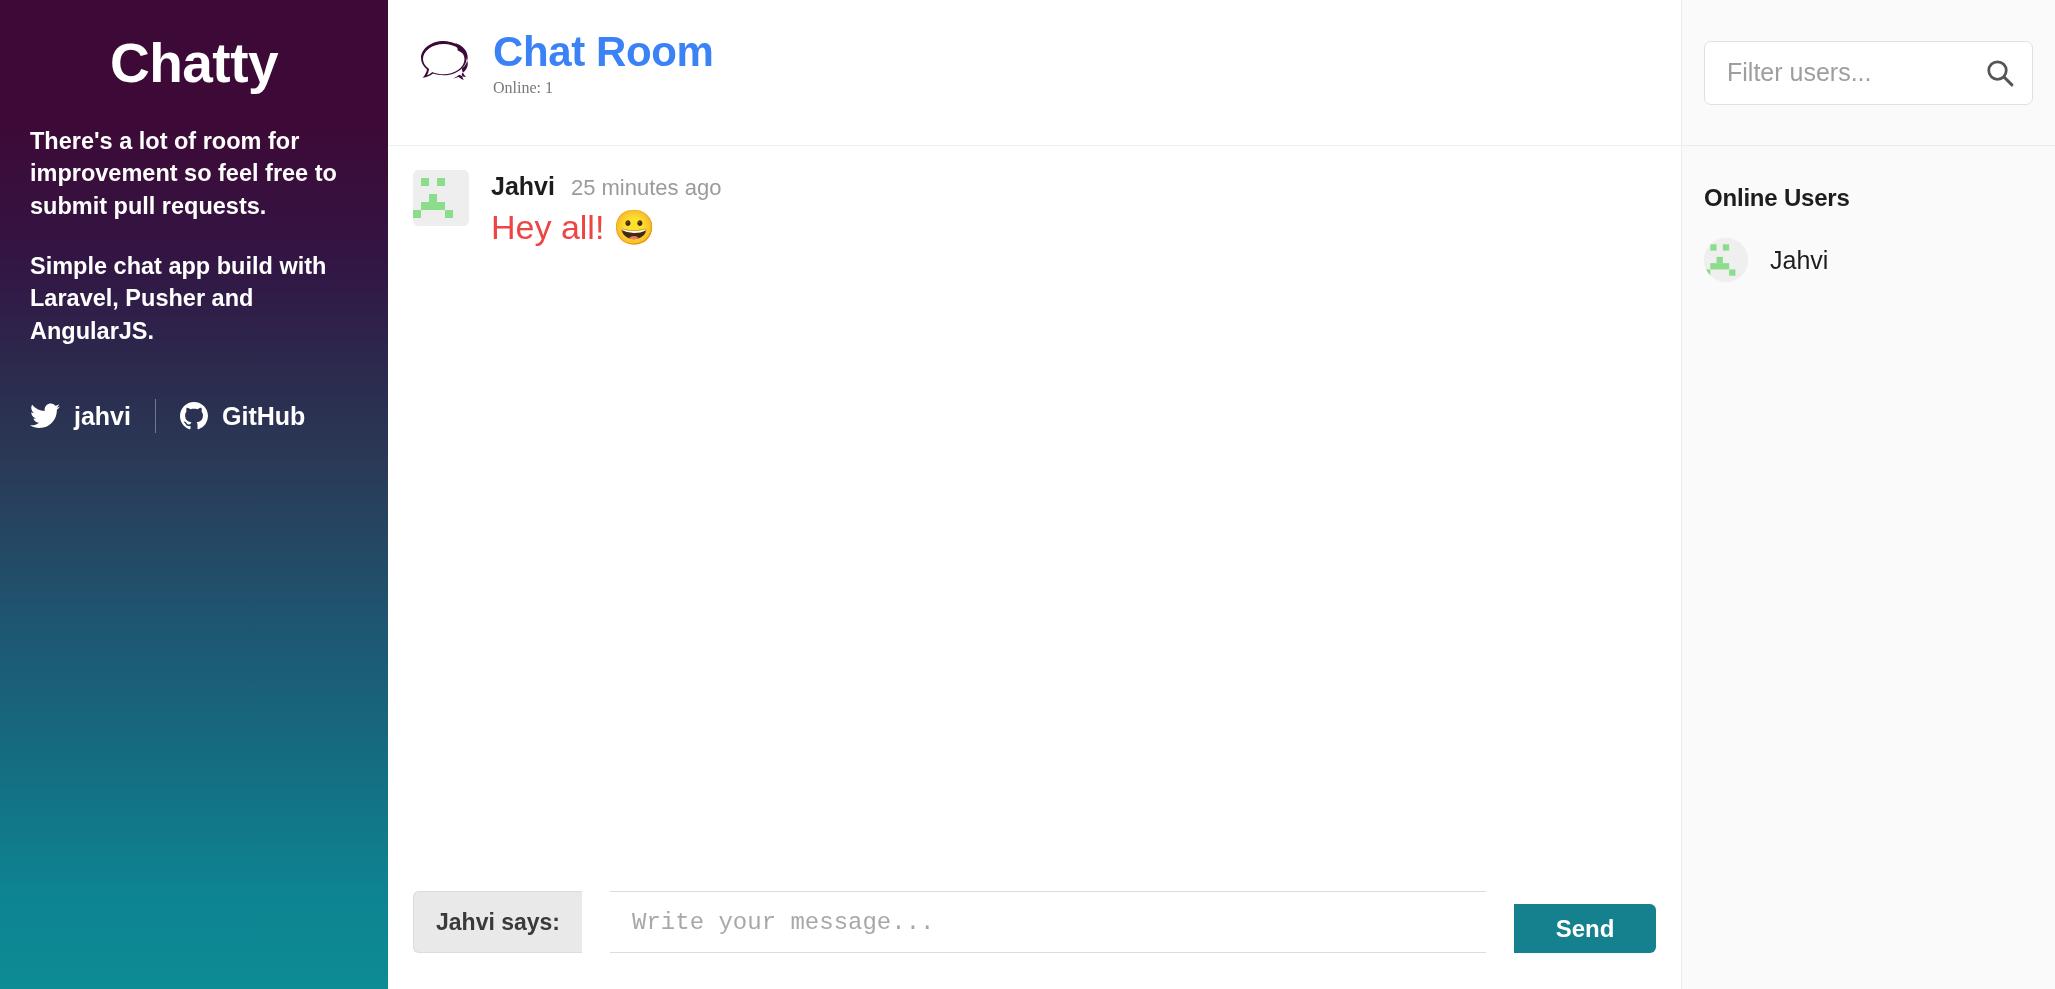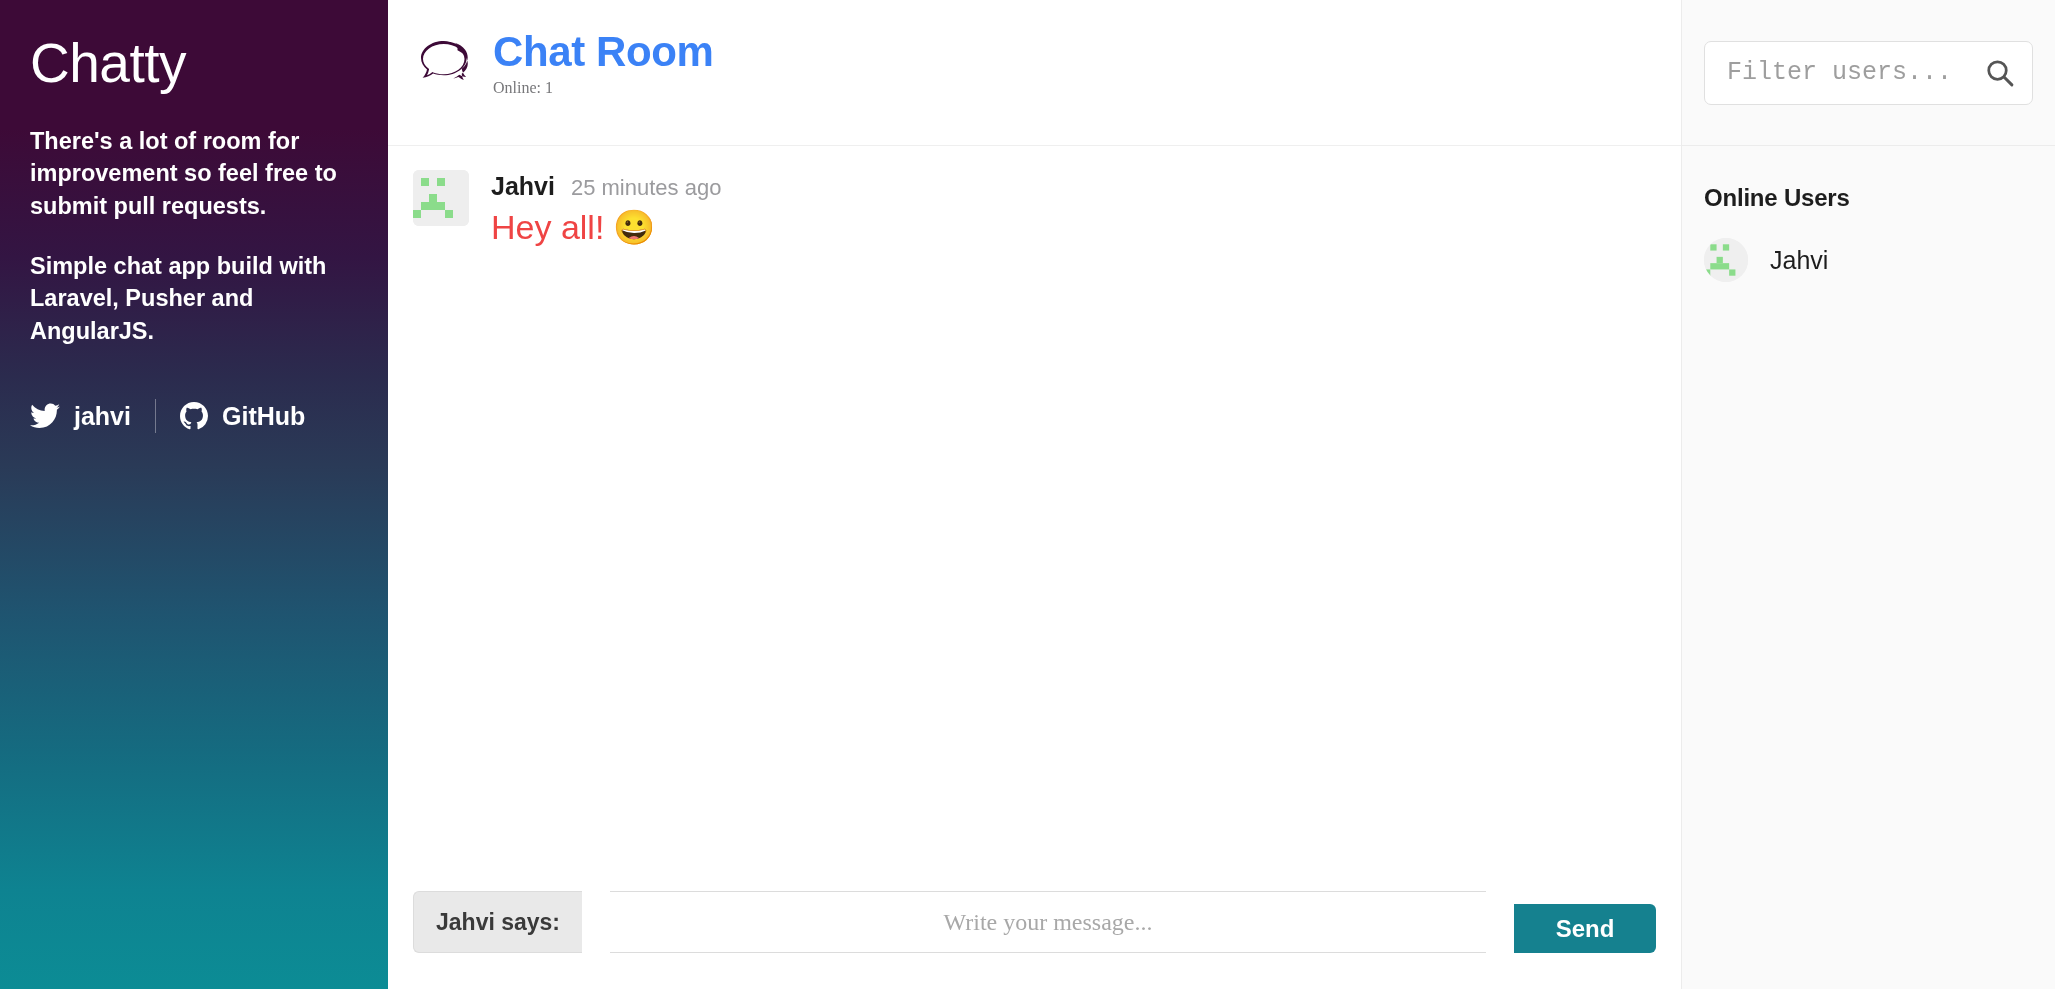--- a/index.html
+++ b/index.html
@@ -33,26 +33,27 @@
         #156b80 76%,
         #0e8391 90%,
         #0c8c95 100%);
     padding: 30px 30px 0 30px;
     color: #ffffff;
     position: relative;
   }
 
   .brand-title {
     font-size: 55px;
-    font-weight: normal;
+    font-weight: bold;
     line-height: 1.05;
     letter-spacing: -0.5px;
     margin-top: 5px;
     margin-bottom: 32px;
     color: #ffffff;
+    text-align: center;
   }
 
   .brand-para {
     font-size: 23.5px;
     font-weight: bold;
     line-height: 1.38;
     color: #ffffff;
     margin-bottom: 28px;
     max-width: 330px;
   }
@@ -200,26 +201,25 @@
     border-radius: 6px 0 0 6px;
     white-space: nowrap;
   }
 
   .composer-input {
     flex: 1 1 auto;
     border: 1px solid #dcdcdc;
     border-left: none;
     border-right: none;
     font-size: 24px;
-    font-family: Liberation Serif, serif;
+    font-family: Liberation Mono, monospace;
     padding: 0 22px;
     color: #333333;
     outline: none;
     background: #ffffff;
-    text-align: center;
   }
 
   .composer-input::placeholder { color: #a8a8a8; }
 
   .send-btn {
     flex: 0 0 auto;
     min-width: 142px;
     background: #15818f;
     color: #ffffff;
     border: none;
@@ -256,21 +256,21 @@
     height: 64px;
   }
 
   .filter-input {
     width: 100%;
     height: 64px;
     border: 1px solid #e0e0e0;
     border-radius: 7px;
     background: #ffffff;
     font-size: 25px;
-    font-family: Liberation Mono, monospace;
+    font-family: Liberation Sans, sans-serif;
     color: #333333;
     padding: 0 58px 0 22px;
     outline: none;
   }
 
   .filter-input::placeholder { color: #9e9e9e; }
 
   .filter-search-icon {
     position: absolute;
     right: 18px;

